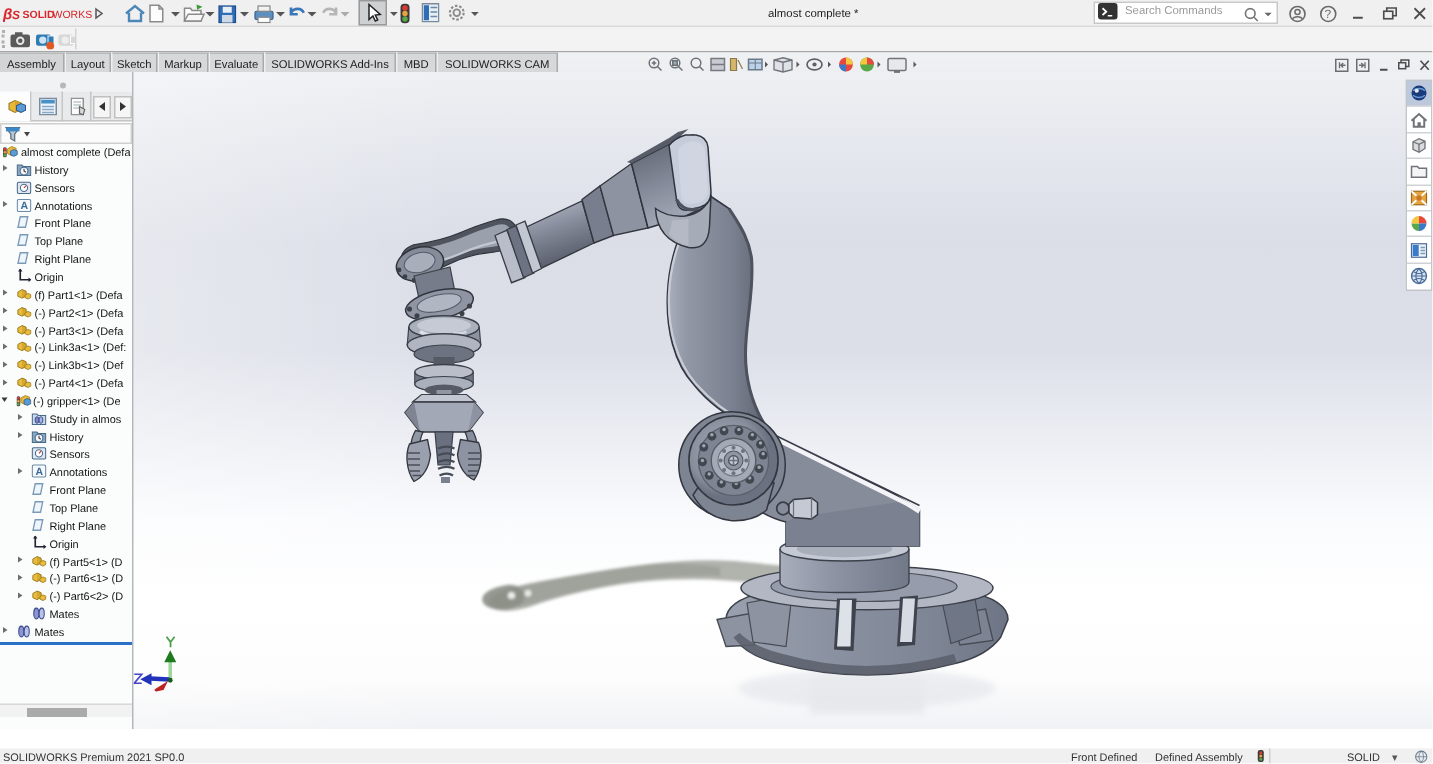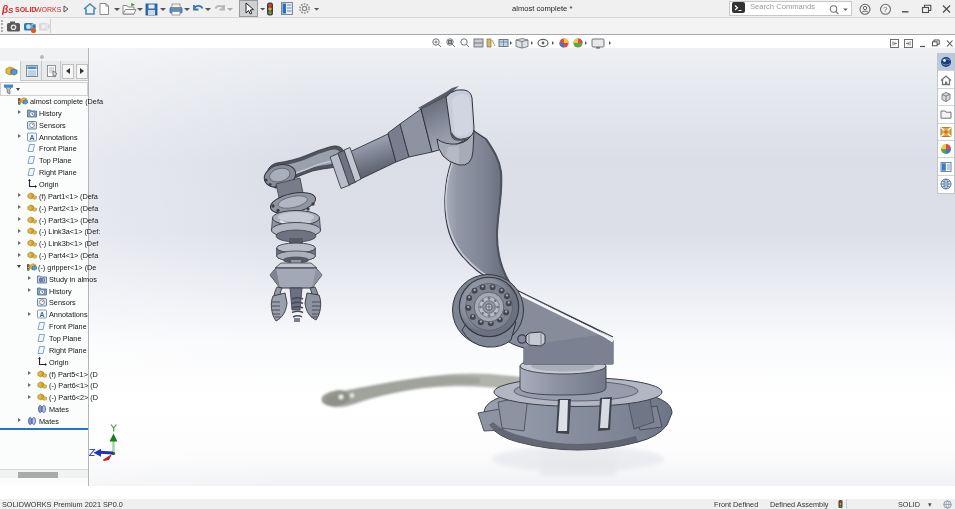--- a/index.html
+++ b/index.html
@@ -6,21 +6,21 @@
 #app{position:relative;width:955px;height:509px}
 
 #titlebar{position:absolute;left:0;top:0;width:955px;height:18px;background:#f0f0f0;border-bottom:1px solid #d9d9d9}
 #row2{position:absolute;left:0;top:18px;width:955px;height:17px;background:#f3f3f3;border-bottom:1px solid #a6a6a6}
 #tabrow{position:absolute;left:0;top:35px;width:955px;height:13px;background:linear-gradient(#f0f1f3,#edeef1)}
 .cmtab{position:absolute;top:0;height:13px;background:#d7d8d9;border-right:1px solid #a9aaab;border-top:1px solid #b8b9ba;font-size:7.5px;color:#1c1c1c;text-align:center;line-height:13px}
 
 #viewport{position:absolute;left:0;top:48px;width:955px;height:438px;background:linear-gradient(90deg,rgba(255,255,255,0.6) 0%,rgba(255,255,255,0.3) 10%,rgba(255,255,255,0) 32%),linear-gradient(180deg,#eef0f3 0%,#e4e7ed 12%,#dbdee7 26%,#dcdfe8 42%,#eef0f5 58%,#fafbfd 68%,#ffffff 80%,#fdfdfd 92%,#f1f2f5 100%)}
 
 #lpanel{position:absolute;left:0;top:48px;width:89px;height:438px;background:#fbfcfc;border-right:1px solid #b4b7ba}
-.trow{position:absolute;left:16px;width:100px;height:12px;font-size:7.3px;color:#141414;white-space:nowrap;overflow:hidden}
+.trow{position:absolute;left:0;width:100px;height:12px;font-size:7.3px;color:#141414;white-space:nowrap;overflow:hidden}
 .trow span.t{position:absolute;top:2px}
 .arr{position:absolute;top:3.5px;width:0;height:0;border-top:2.6px solid transparent;border-bottom:2.6px solid transparent;border-left:3.6px solid #6d6d6d}
 .arrd{position:absolute;top:4.5px;width:0;height:0;border-left:2.8px solid transparent;border-right:2.8px solid transparent;border-top:3.8px solid #3a3a3a}
 .ticon{position:absolute;top:1px;width:10px;height:10px}
 
 #btabs{position:absolute;left:0;top:486px;width:955px;height:13px;background:#ececec;border-top:1px solid #9b9b9b;border-bottom:1px solid #c8c8c8}
 .btab{position:absolute;top:0;height:12px;background:#d4d4d4;border-right:1px solid #a0a0a0;font-size:7.5px;color:#222;text-align:center;line-height:12px}
 #statusbar{position:absolute;left:0;top:499px;width:955px;height:10px;background:#f0f0f0;font-size:7.3px;color:#333}
 
 #tpane{position:absolute;left:937px;top:53px;width:18px;height:141px;background:#fff;border:1px solid #c3c6c9}
@@ -376,20 +376,30 @@
         <circle cx="7.5" cy="7.2" r="1.5" fill="#5a5a5a"></circle>
       <rect x="18" y="3" width="10" height="7.5" rx="1.5" fill="#2e7cb5"></rect>
       <circle cx="22.5" cy="6.7" r="2.4" fill="#cfe4f2"></circle>
       <rect x="26" y="4" width="4" height="5" fill="#2e7cb5" stroke="#fff" stroke-width="0.6"></rect>
       <circle cx="27.5" cy="10.5" r="2.6" fill="#e25822"></circle>
       <rect x="33" y="3" width="10" height="7.5" rx="1.5" fill="#d8d8d8"></rect>
       <circle cx="37.5" cy="6.7" r="2.4" fill="#eee"></circle>
       <rect x="41" y="4" width="4" height="5" fill="#d8d8d8" stroke="#fff" stroke-width="0.6"></rect>
     </svg>
     <div class="abs" style="left:50px;top:1px;width:1px;height:14px;background:#d2d2d2"></div>
+  </div>
+  <div id="tabrow">
+    <div class="cmtab" style="left:0;width:43px;background:#d2d4d5">Assembly</div>
+    <div class="cmtab" style="left:44px;width:30px">Layout</div>
+    <div class="cmtab" style="left:75px;width:30px">Sketch</div>
+    <div class="cmtab" style="left:106px;width:33px">Markup</div>
+    <div class="cmtab" style="left:140px;width:36px">Evaluate</div>
+    <div class="cmtab" style="left:177px;width:87px">SOLIDWORKS Add-Ins</div>
+    <div class="cmtab" style="left:265px;width:26px">MBD</div>
+    <div class="cmtab" style="left:292px;width:80px">SOLIDWORKS CAM</div>
   </div>
 
   <svg class="abs" style="left:430px;top:37px" width="185" height="13" viewBox="0 0 185 13">
     <g stroke="#6d7278" fill="none" stroke-width="1">
       <circle cx="6" cy="5" r="3.2"></circle>
         <path d="M8.3,7.3 L11,10"></path>
         <path d="M4.5,5 h3 M6,3.5 v3"></path>
       <circle cx="20" cy="5" r="3.2"></circle>
         <path d="M22.3,7.3 L25,10"></path>
         <rect x="18.5" y="3.5" width="3" height="3" fill="#9aa"></rect>

